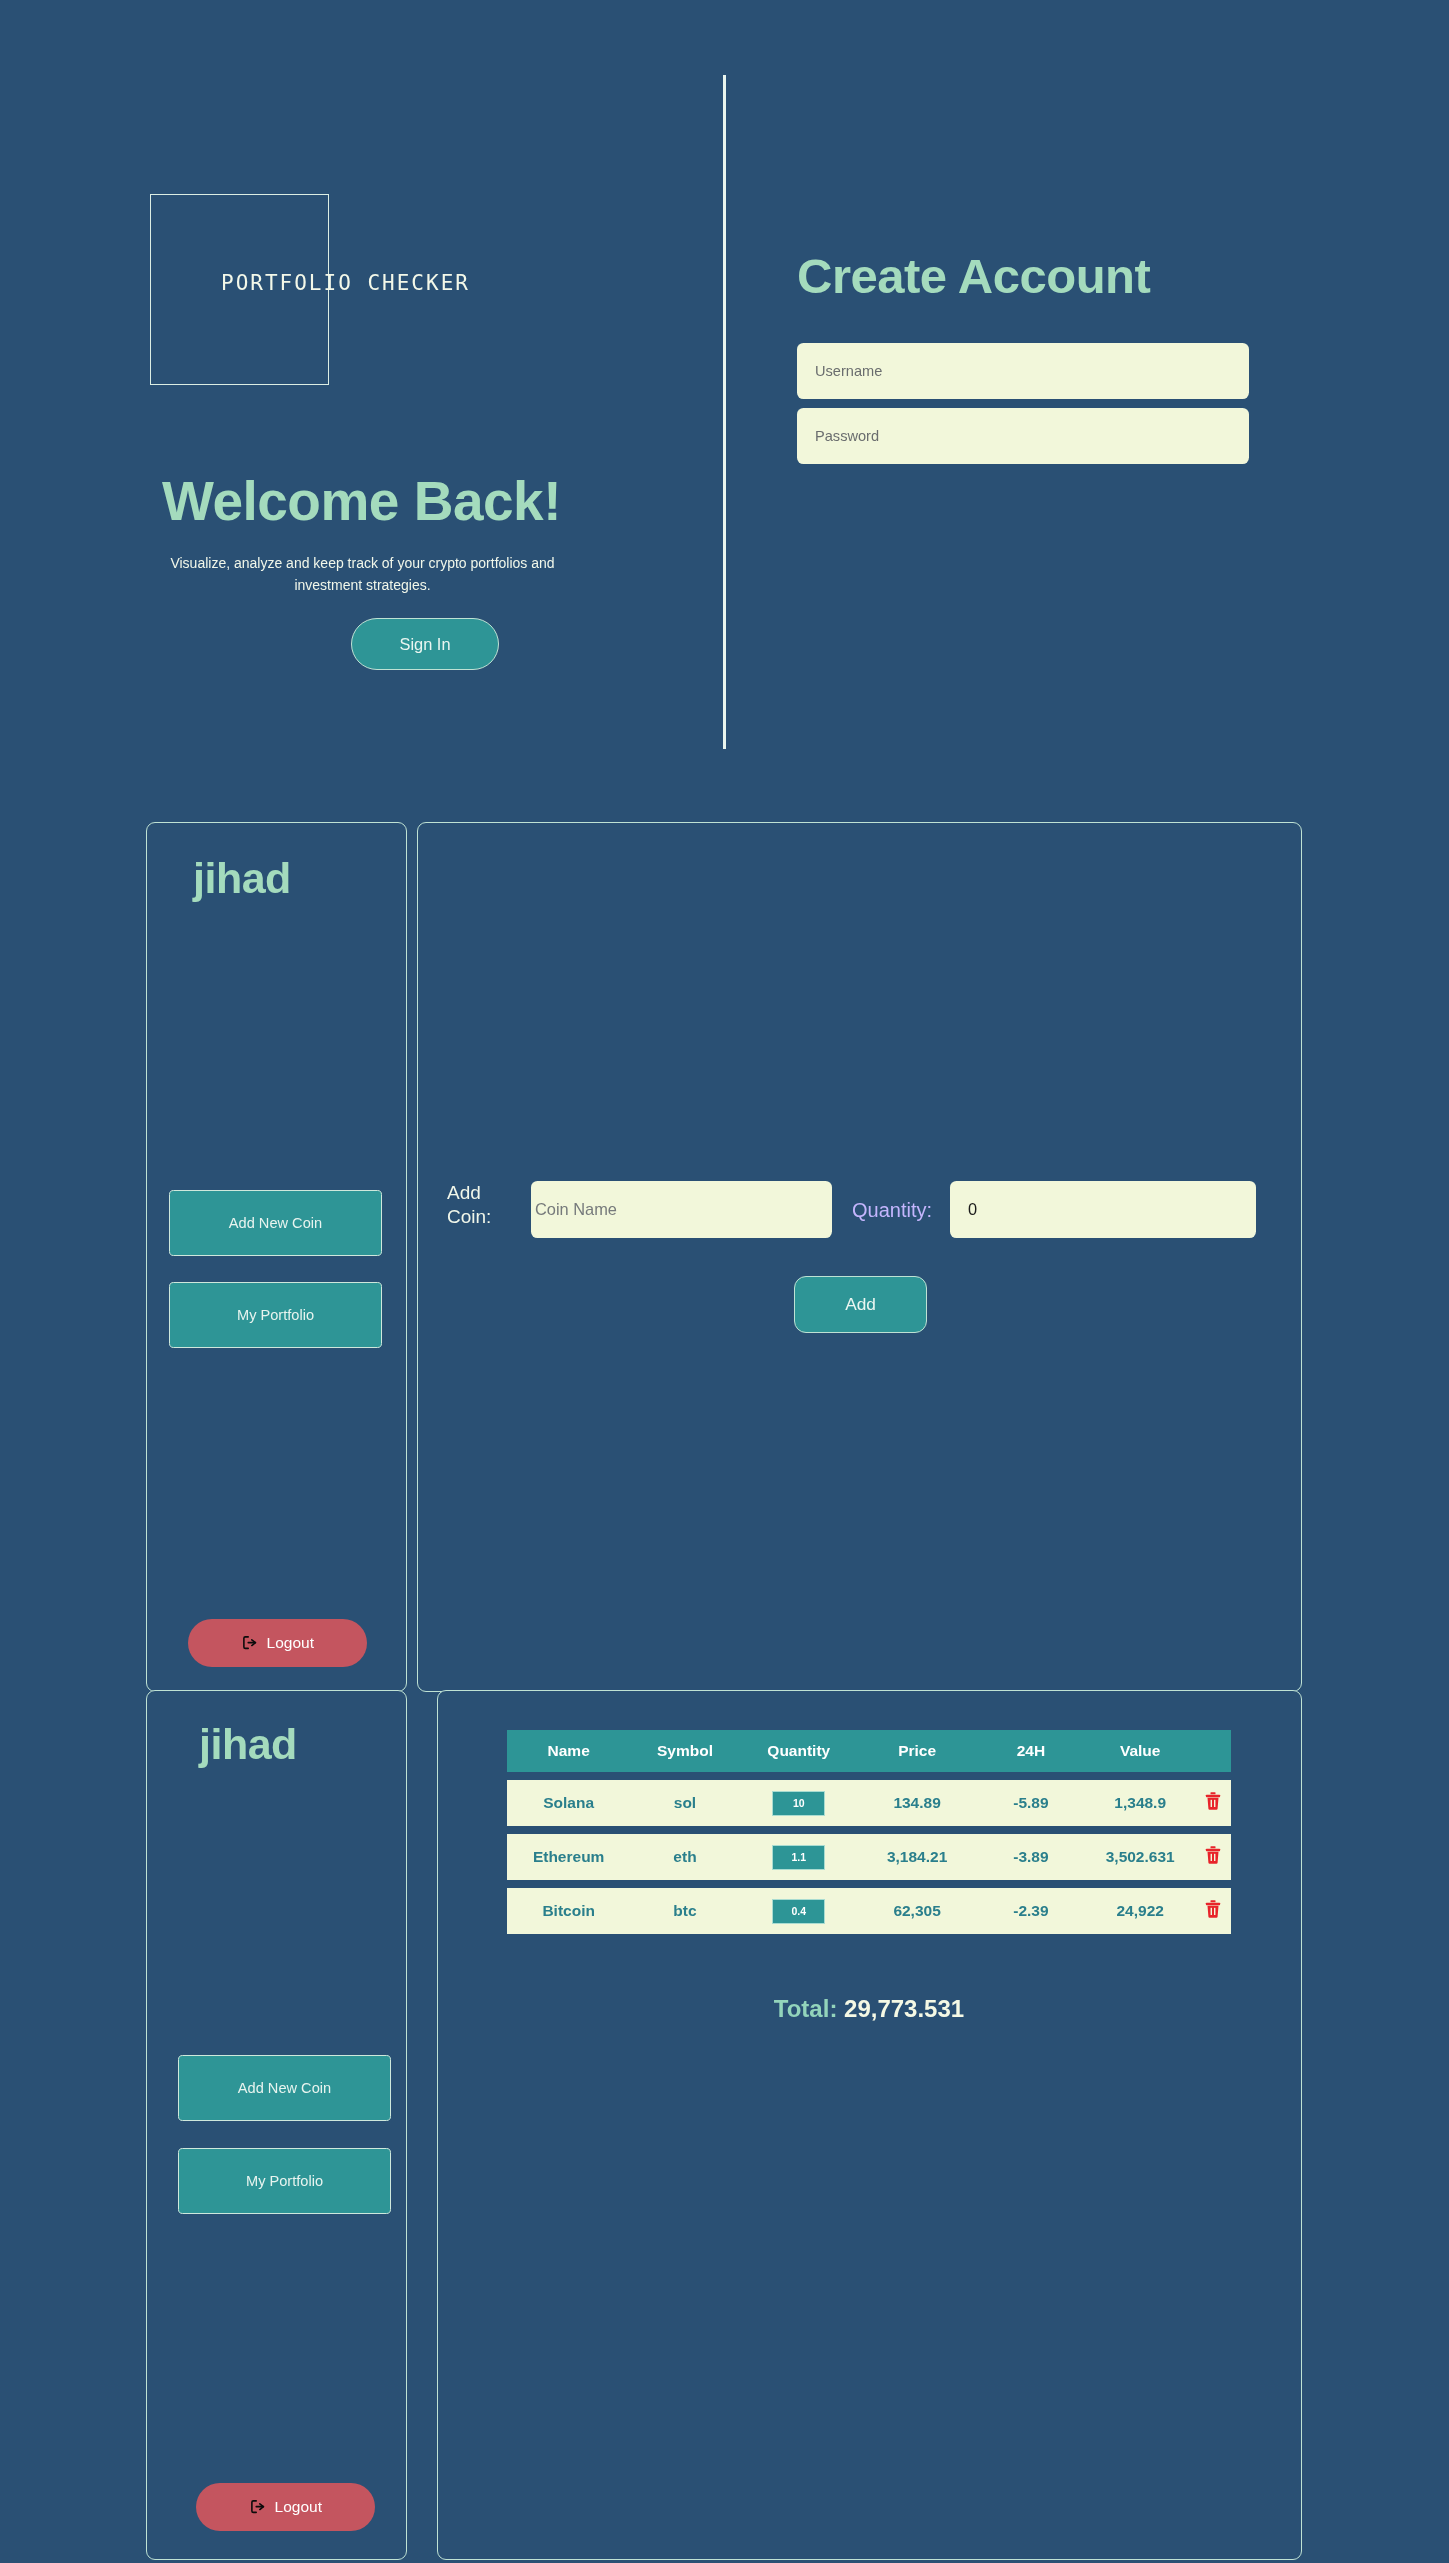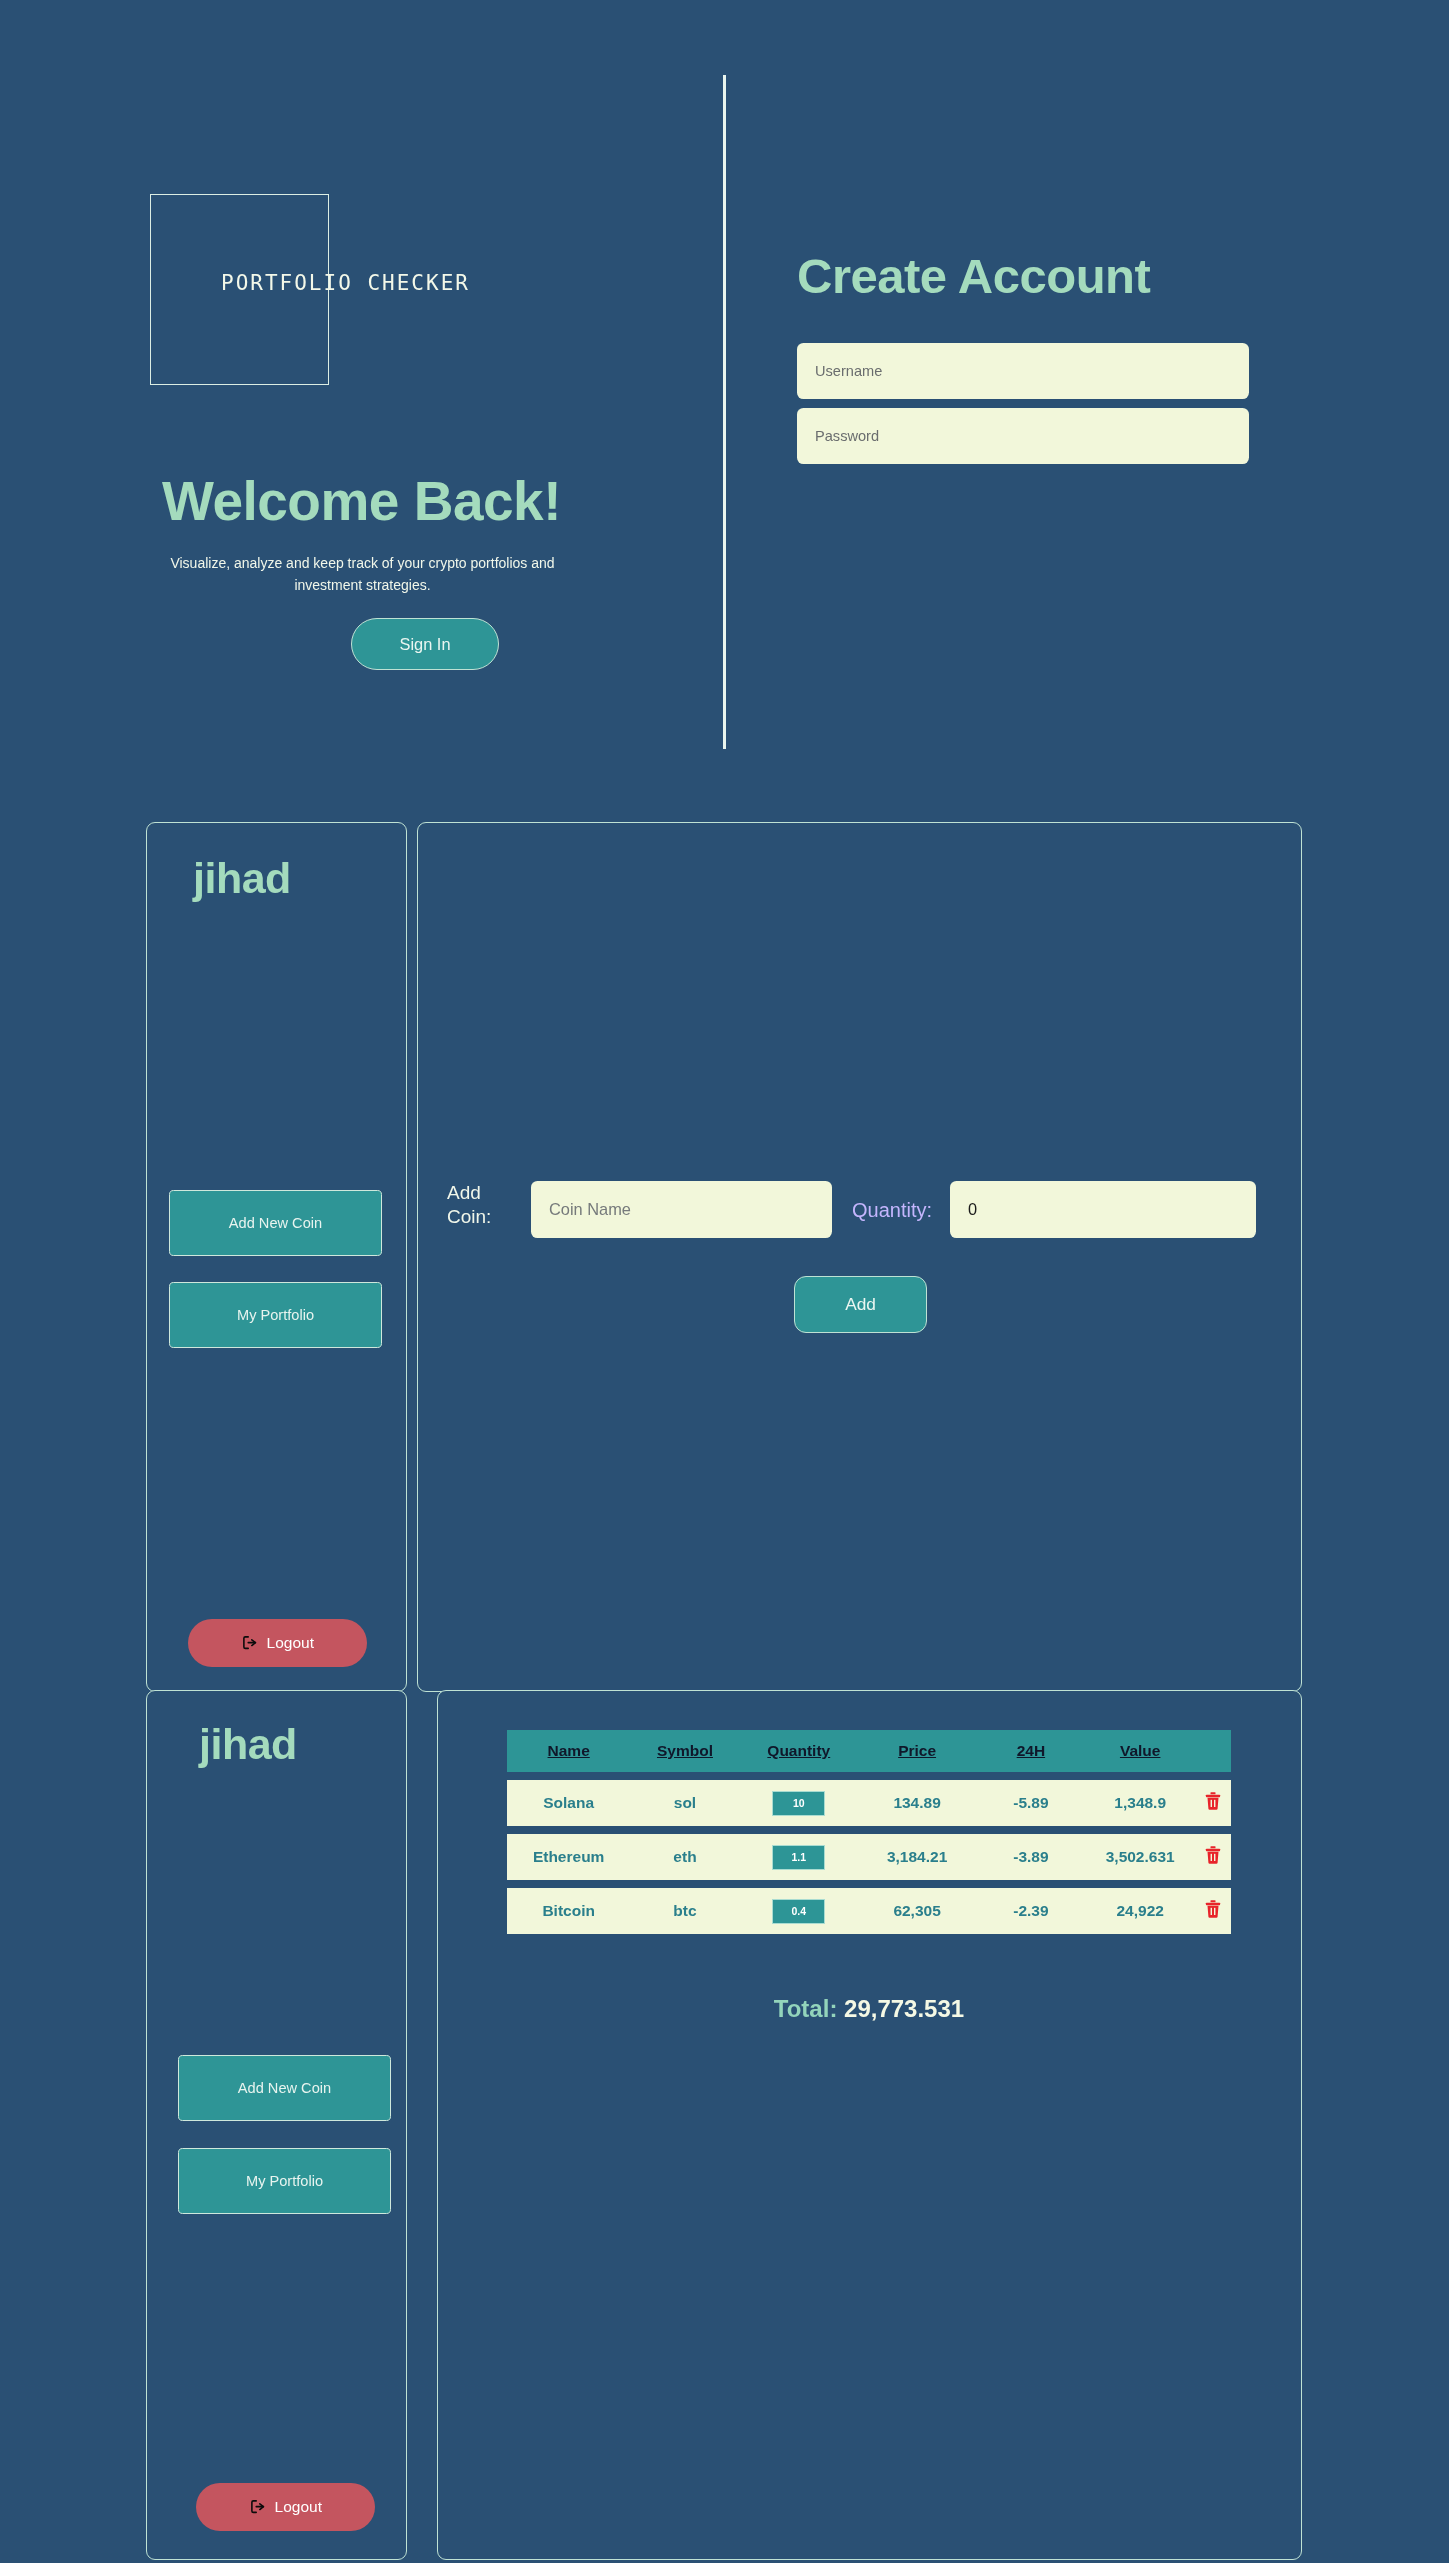--- a/index.html
+++ b/index.html
@@ -159,21 +159,21 @@
     font-size: 19px;
     line-height: 1.25;
     color: #f1f7ea;
   }
   .input-coin {
     position: absolute;
     left: 531px; top: 1181px;
     width: 301px; height: 57px;
     background: #f2f7da;
     border: none; border-radius: 6.4px;
-    padding: 0 18px;
+    padding: 0 4px;
     font-size: 16.4px; color: #46484a;
     font-family: "Liberation Sans", sans-serif;
   }
   .input-coin::placeholder { color: #767a7b; opacity: 1; }
   .qty-label {
     position: absolute;
     left: 852px; top: 1199px;
     font-size: 20px;
     color: #c4b5fd;
   }
@@ -211,26 +211,25 @@
 
   .ptable {
     position: absolute;
     left: 507px; top: 1722px;
     width: 724px;
     border-collapse: separate;
     border-spacing: 0 8.2px;
   }
   .ptable th {
     background: #2d9596;
-    color: #0f172a;
+    color: #ffffff;
     font-size: 15.5px;
     font-weight: bold;
     padding: 12px 0;
     text-align: center;
-    text-decoration: underline;
   }
   .ptable thead tr th:first-child { border-radius: 0; }
   .ptable td {
     background: #f2f7da;
     color: #2a7f8c;
     font-size: 15.5px;
     font-weight: bold;
     padding: 10px 0;
     text-align: center;
   }

